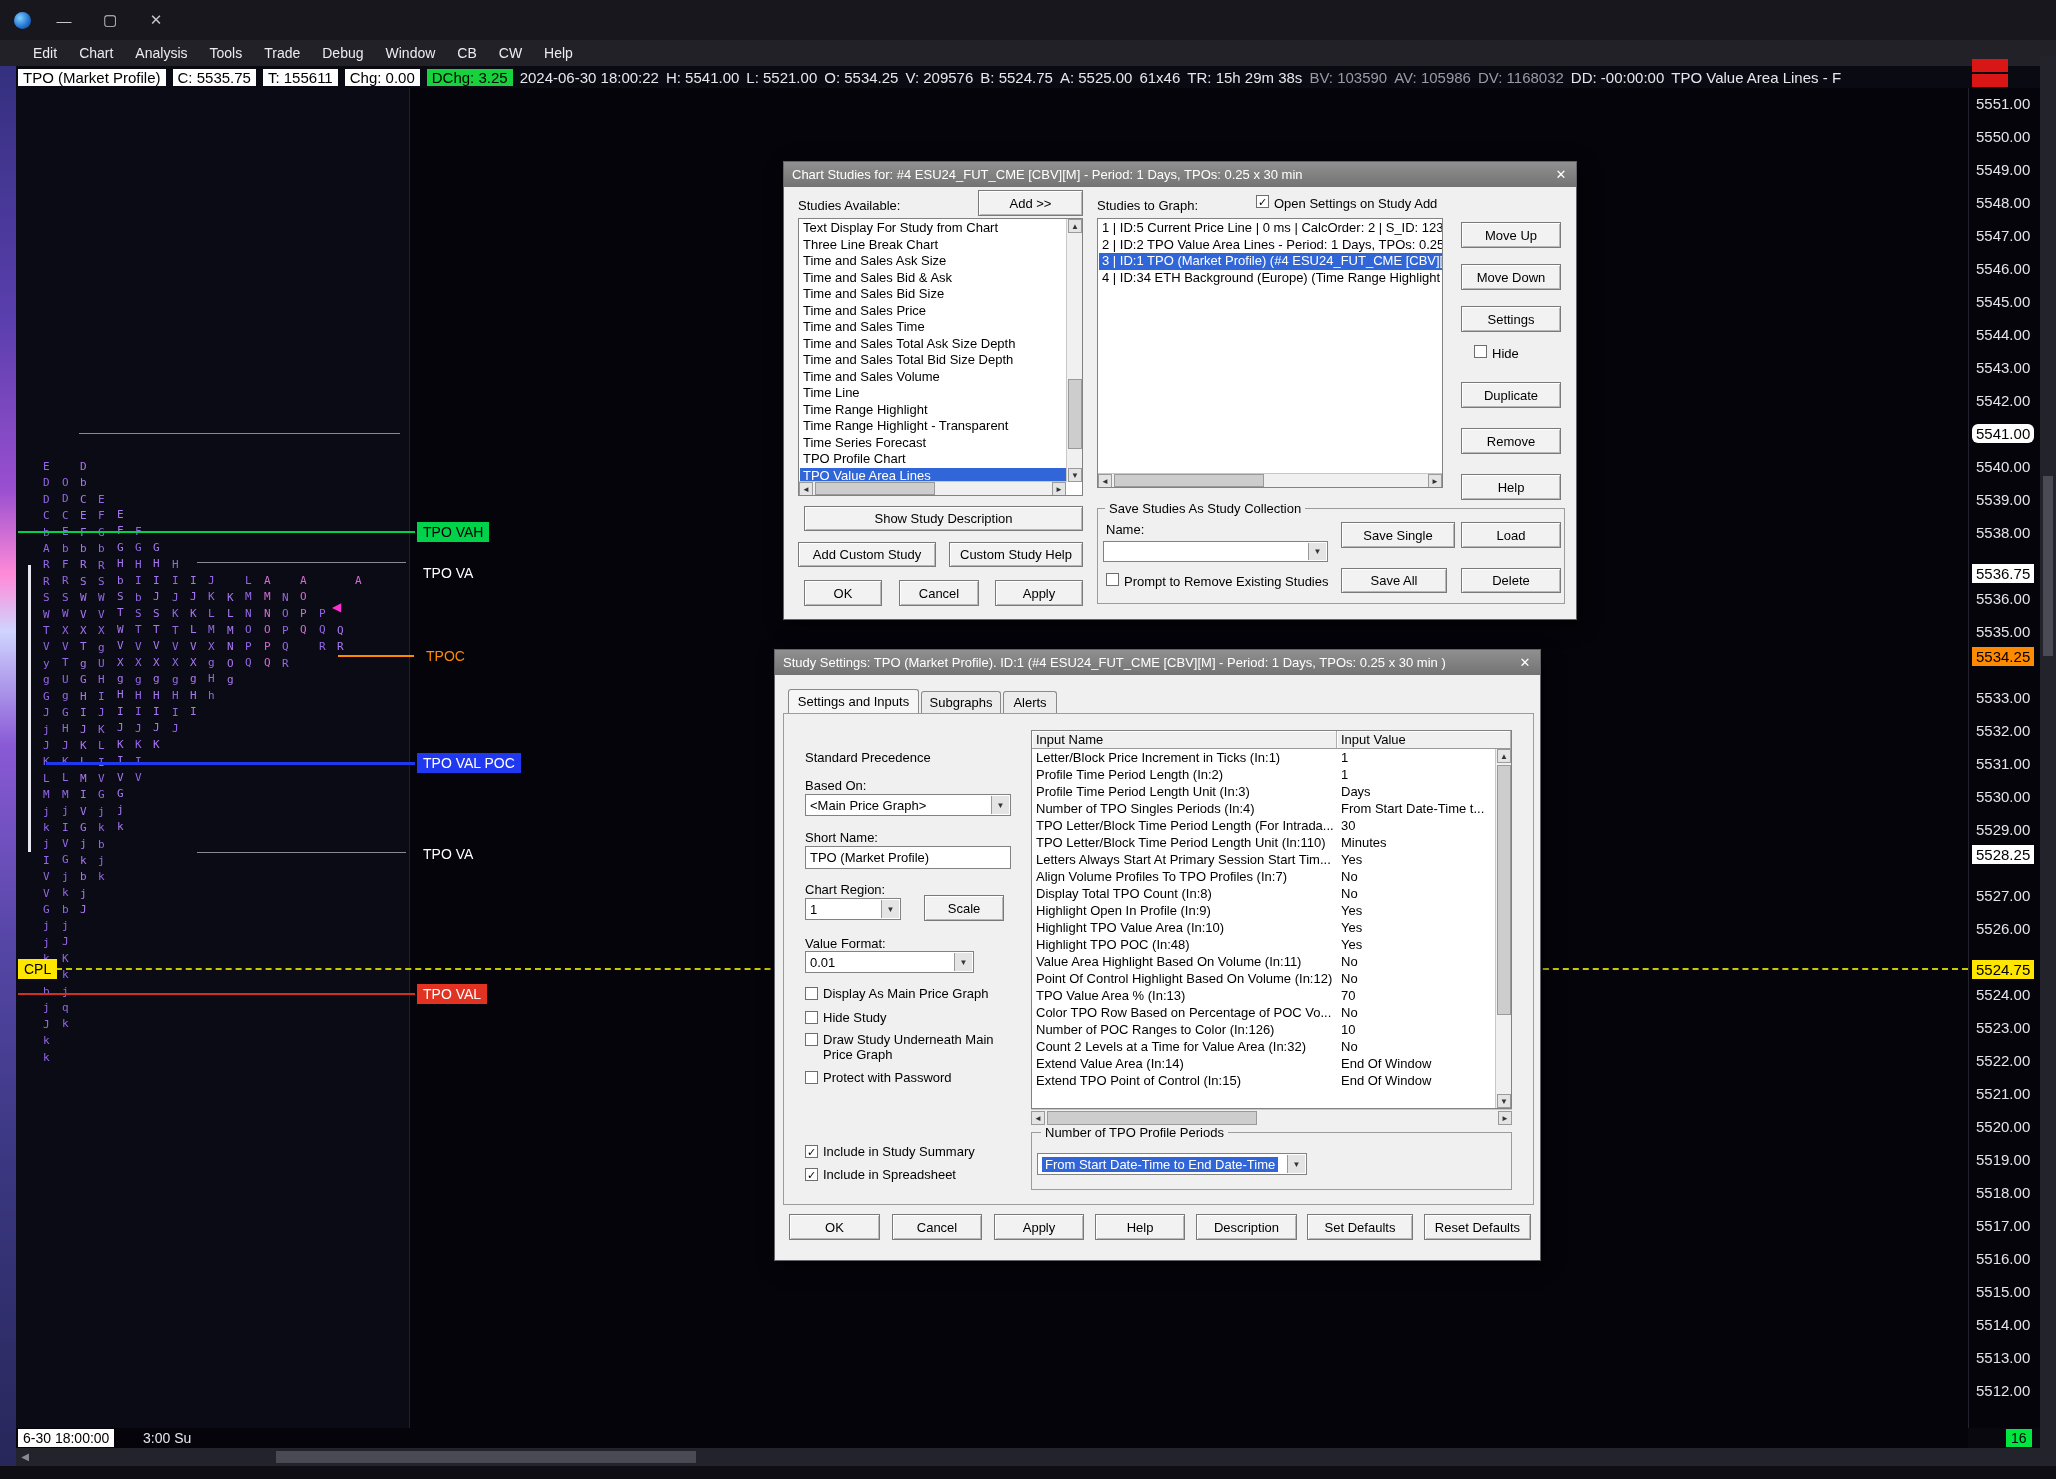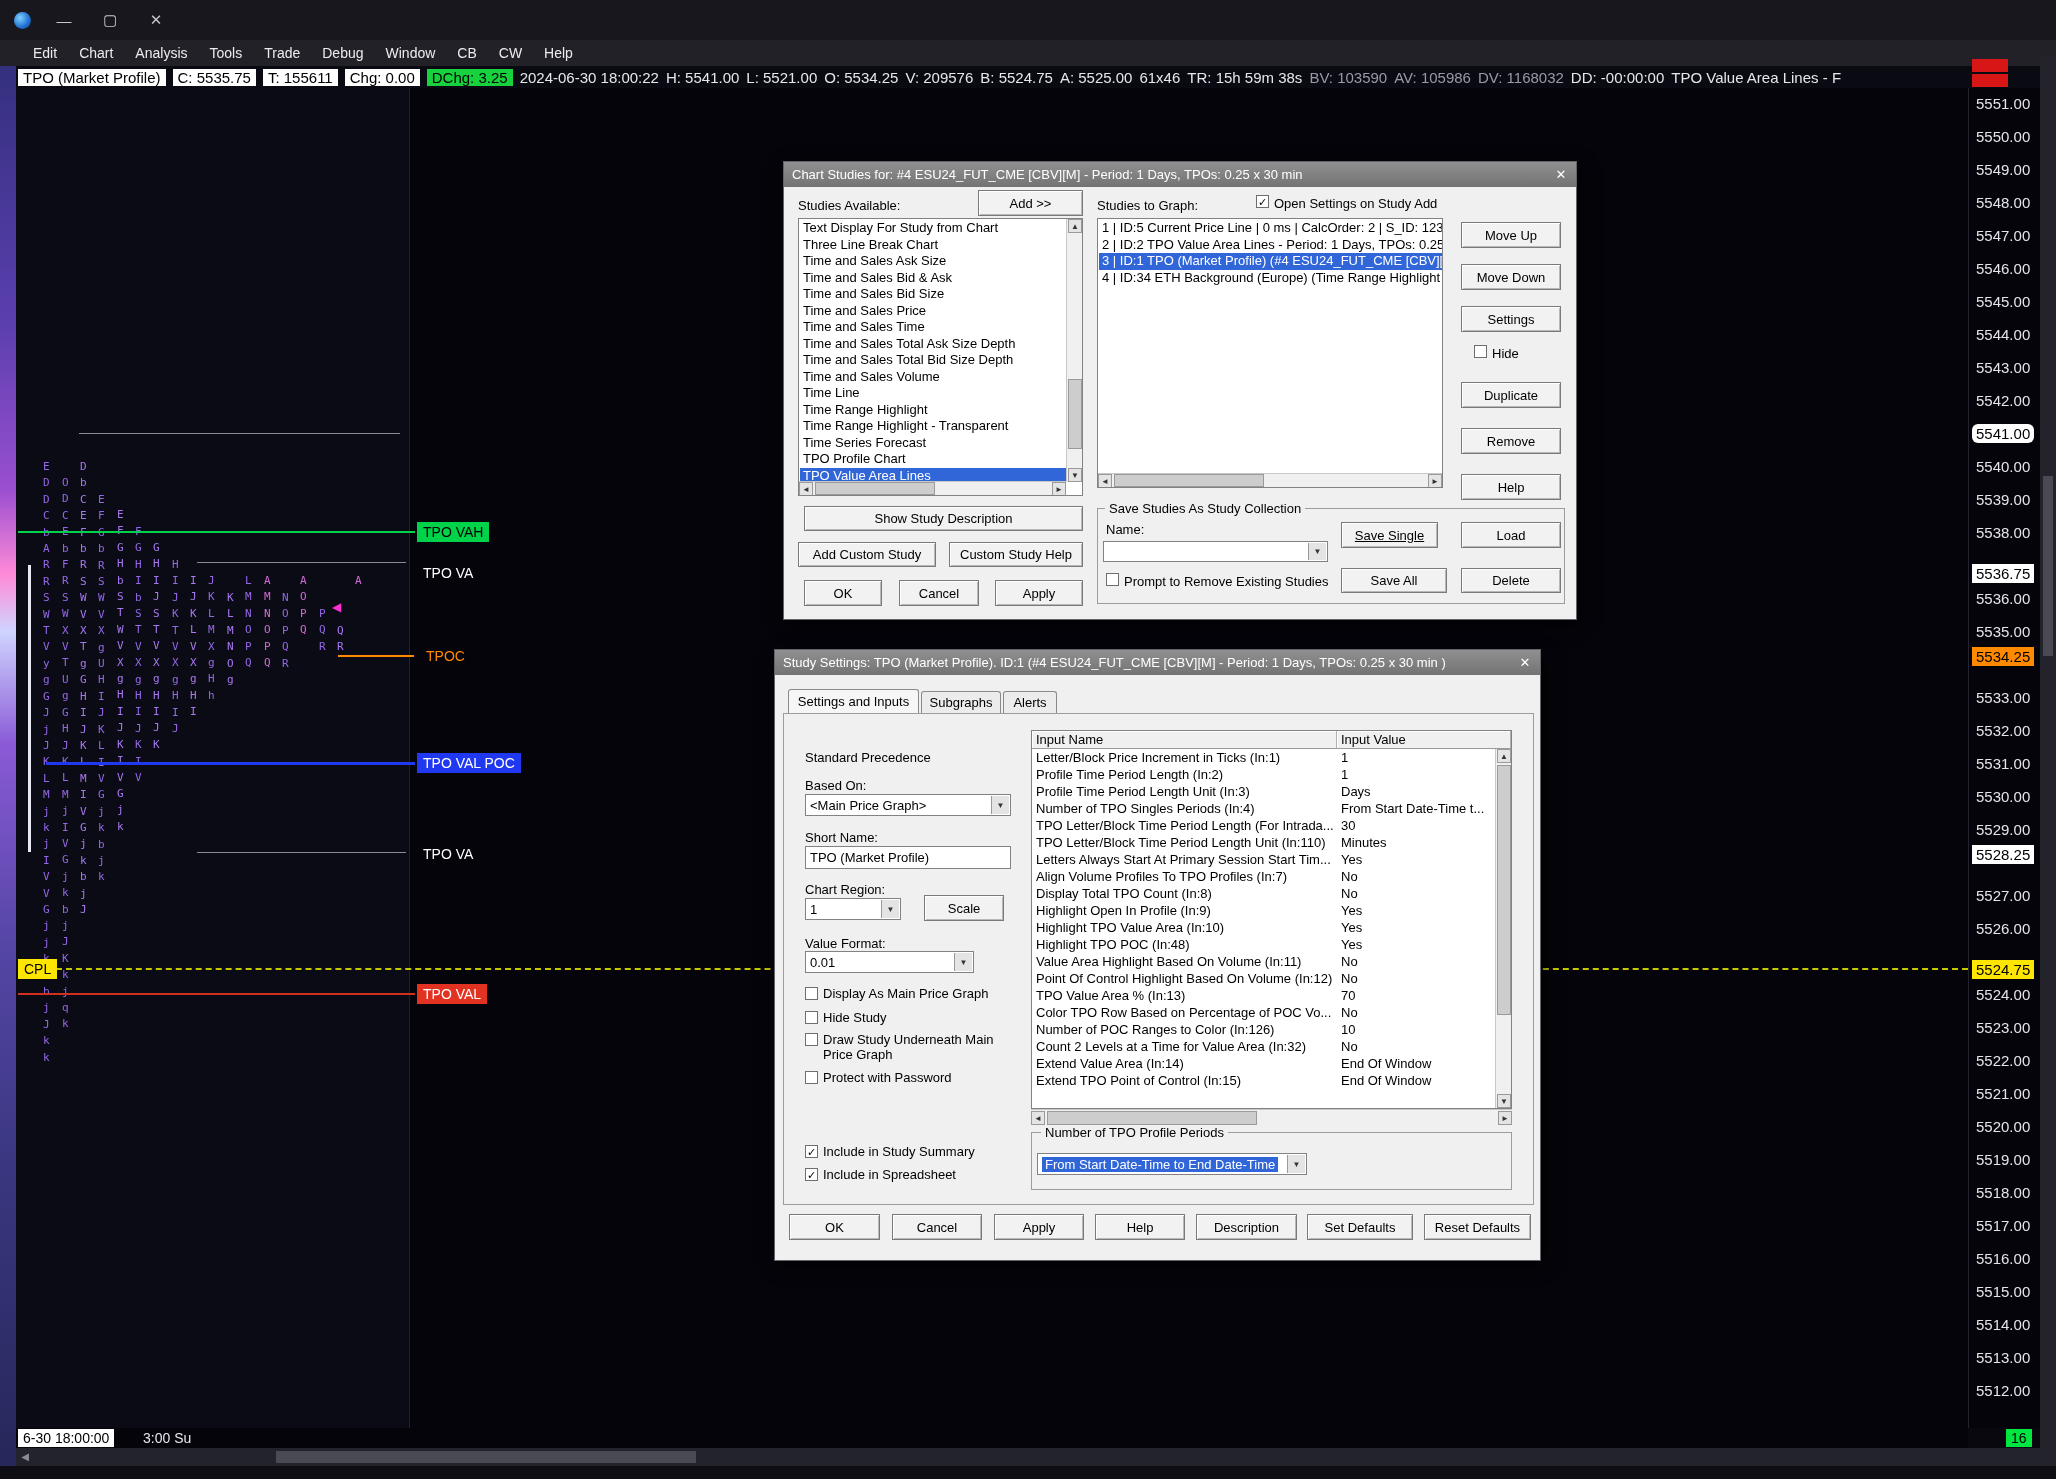--- a/index.html
+++ b/index.html
@@ -146,21 +146,21 @@
       <div class="seg chip-white">Chg: 0.00</div>
       <div class="seg chip-green">DChg: 3.25</div>
       <div class="seg plain">2024-06-30 18:00:22</div>
       <div class="seg plain">H: 5541.00</div>
       <div class="seg plain">L: 5521.00</div>
       <div class="seg plain">O: 5534.25</div>
       <div class="seg plain">V: 209576</div>
       <div class="seg plain">B: 5524.75</div>
       <div class="seg plain">A: 5525.00</div>
       <div class="seg plain">61x46</div>
-      <div class="seg plain">TR: 15h 59m 38s</div>
+      <div class="seg plain">TR: 15h 29m 38s</div>
       <div class="seg dim">BV: 103590</div>
       <div class="seg dim">AV: 105986</div>
       <div class="seg dim">DV: 1168032</div>
       <div class="seg plain">DD: -00:00:00</div>
       <div class="seg plain">TPO Value Area Lines - F</div>
     </div>
 
   <div class="chart-bg"></div>
   <div class="tpo-panel"></div>
   <div class="wallpaper"></div>
@@ -552,21 +552,21 @@
     <div class="btn" style="left:115px;top:418px;width:80px;height:26px;">Cancel</div>
     <div class="btn" style="left:211px;top:418px;width:88px;height:26px;">Apply</div>
 
     <div class="groupbox" style="left:313px;top:346px;width:468px;height:96px;"></div>
     <div class="groupbox-label" style="left:321px;top:339px;">Save Studies As Study Collection</div>
     <div class="dlg-label" style="left:322px;top:360px;">Name:</div>
     <div class="combo" style="left:319px;top:379px;width:225px;height:21px;">
       <span></span>
       <div class="combo-arrow">▼</div>
     </div>
-    <div class="btn" style="left:557px;top:360px;width:97px;height:26px;text-decoration:underline;">Save Single</div>
+    <div class="btn" style="left:557px;top:360px;width:114px;height:26px;">Save Single</div>
     <div class="btn" style="left:677px;top:360px;width:100px;height:26px;">Load</div>
     <div class="btn" style="left:557px;top:406px;width:106px;height:25px;">Save All</div>
     <div class="btn" style="left:677px;top:406px;width:100px;height:25px;">Delete</div>
     <div class="cb" style="left:322px;top:411px;"></div>
     <div class="dlg-label" style="left:340px;top:412px;">Prompt to Remove Existing Studies</div>
   </div>
 
   <div class="dialog" id="dlg2" style="left:774px;top:649px;width:767px;height:612px;">
     <div class="dlg-title">
       <span>Study Settings: TPO (Market Profile). ID:1 (#4 ESU24_FUT_CME [CBV][M] - Period: 1 Days, TPOs: 0.25 x 30 min  )</span>

